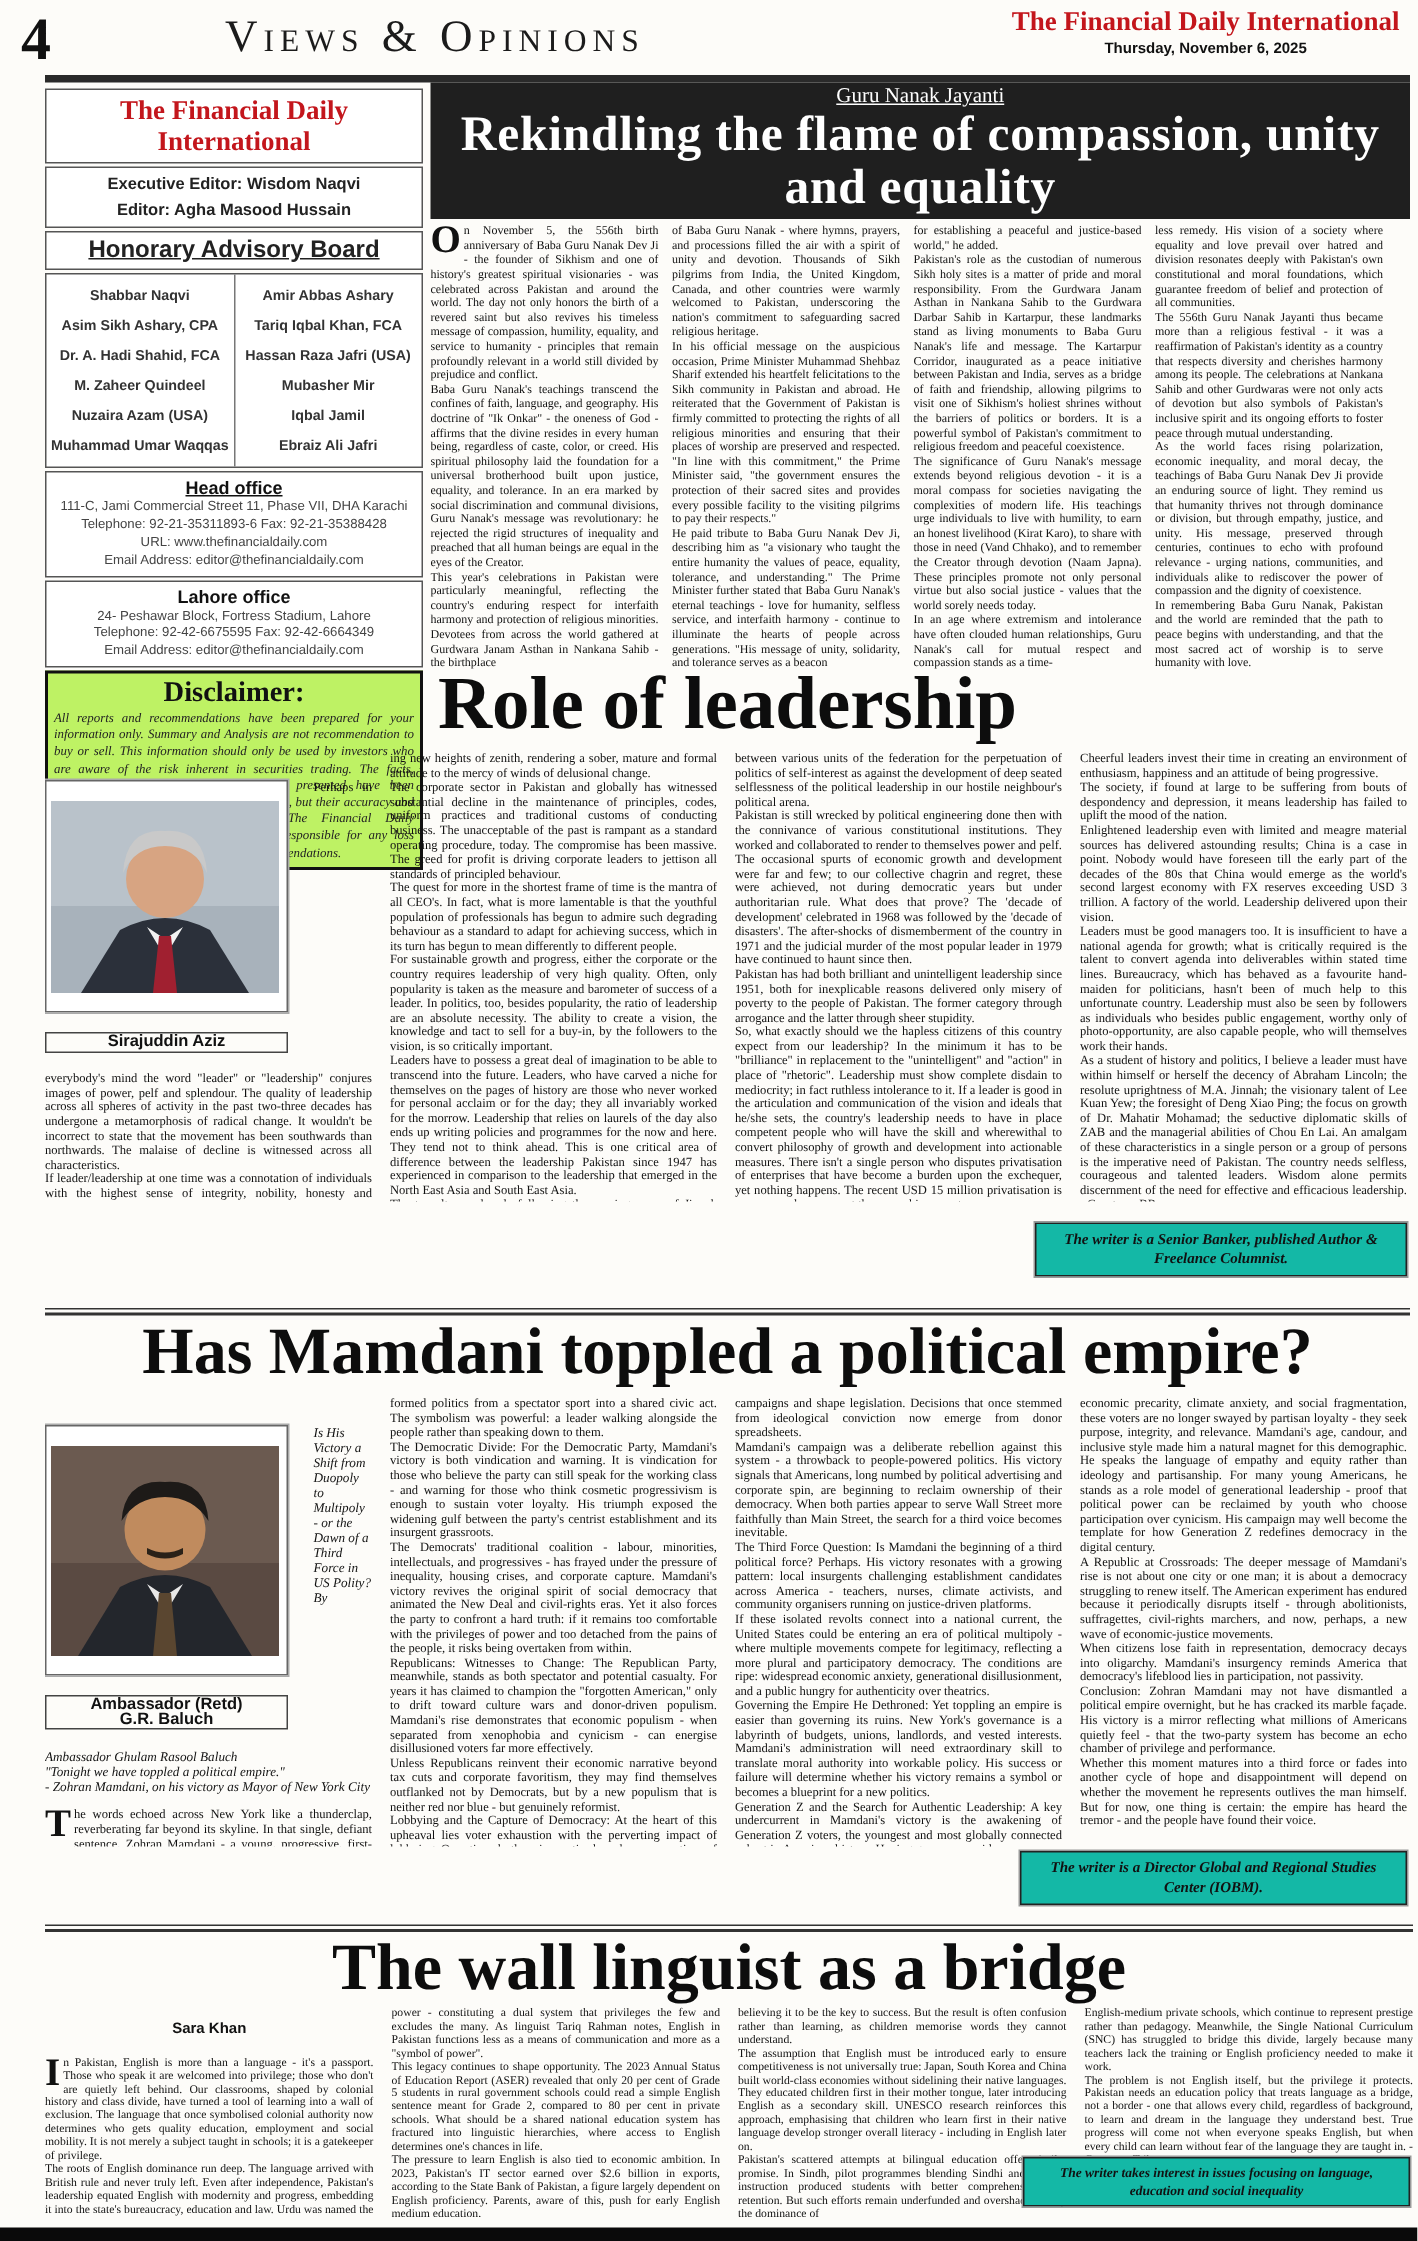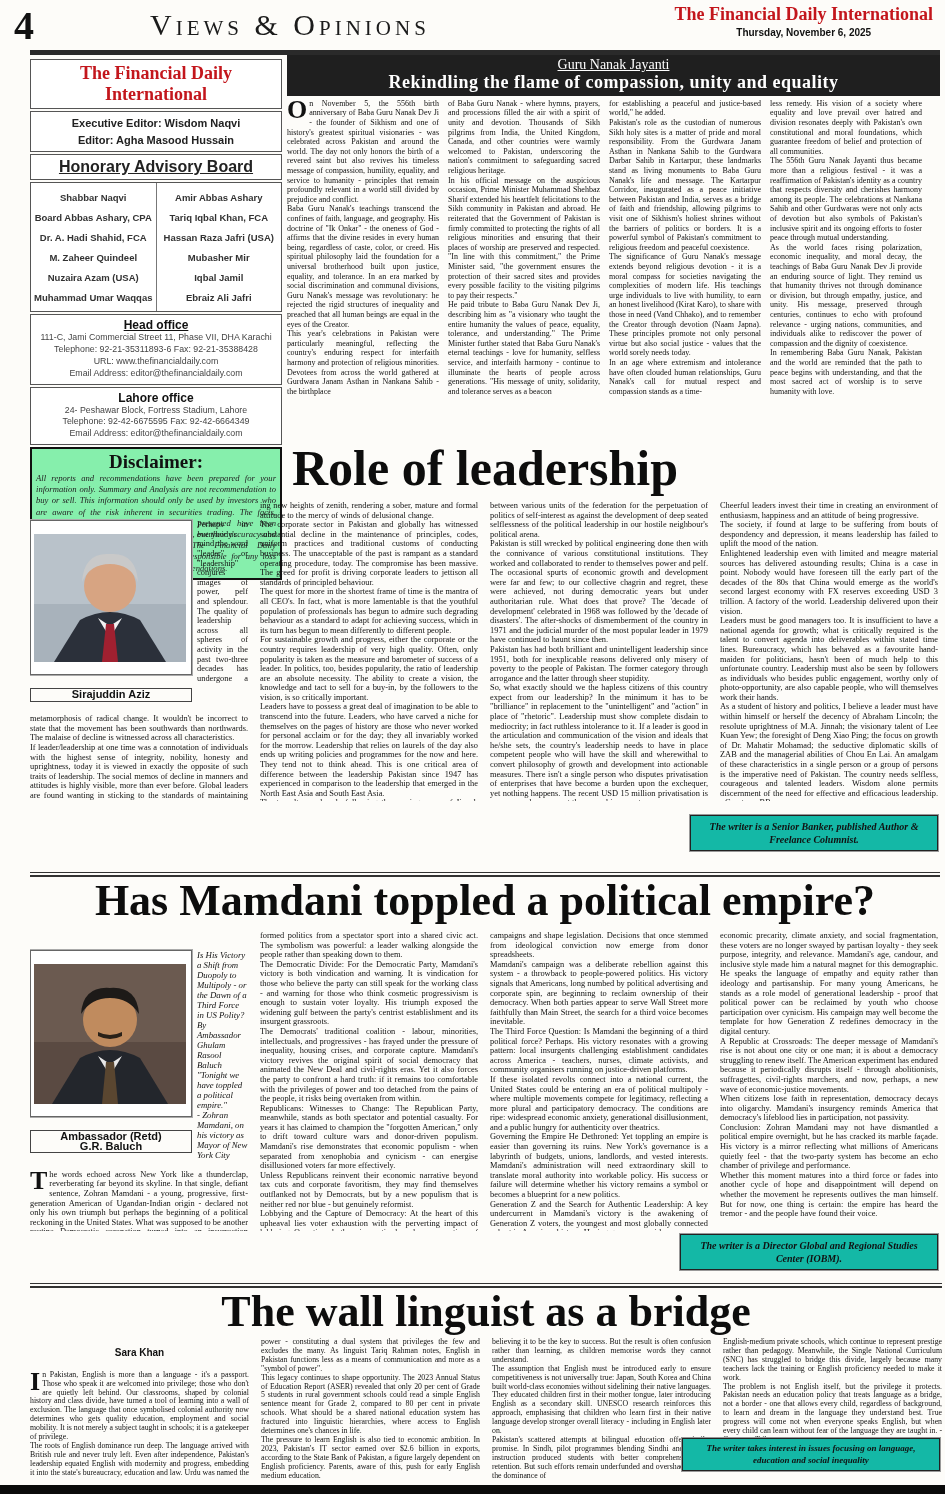--- a/index.html
+++ b/index.html
@@ -26,28 +26,28 @@
   .mh-editors{font-size:11px;font-weight:bold;text-align:center;padding:3px 0;line-height:1.5;color:#222;}
   .mh-board-title{font-size:16px;font-weight:bold;text-align:center;text-decoration:underline;padding:3px 0;color:#222;}
   .mh-board{display:flex;}
   .mh-board .col{width:50%;padding:4px 2px;}
   .mh-board .col:first-child{border-right:1px solid #777;}
   .mh-name{font-size:9.5px;font-weight:bold;text-align:center;color:#333;padding:4.5px 0;}
   .mh-office-title{font-size:12px;font-weight:bold;text-align:center;text-decoration:underline;padding-top:3px;}
   .mh-office-title.nounder{text-decoration:none;}
   .mh-line{font-size:8.8px;text-align:center;color:#444;line-height:1.35;}
   .mh-office{padding-bottom:4px;}
-  .disclaimer{border:2px solid #111;padding:2px 4px 4px;background:#86efac;}
+  .disclaimer{border:2px solid #111;padding:2px 4px 4px;background:#bef264;}
   .disc-title{font-family:"Liberation Serif",serif;font-size:19px;font-weight:bold;text-align:center;}
   .disc-text{font-family:"Liberation Serif",serif;font-style:italic;font-size:8.6px;line-height:1.3;text-align:justify;color:#222;}
   
   #guru{position:absolute;left:287px;top:55px;width:653px;}
   .guru-band{background:#1f1f1f;color:#fff;text-align:center;padding:2px 4px 4px;}
   .guru-kicker{font-size:14px;text-decoration:underline;}
-  .guru-headline{font-size:18px;font-weight:bold;letter-spacing:0.5px;line-height:1.05;}
+  .guru-headline{font-size:33px;font-weight:bold;letter-spacing:0.5px;line-height:1.05;}
   .guru-body{display:flex;gap:9px;height:330px;overflow:hidden;margin-top:3px;}
   .guru-body .acol{width:152px;font-size:8px;line-height:9.6px;text-align:justify;white-space:pre-line;}
   
   .acol{overflow:hidden;}
   .dropcap::first-letter{
     font-size:26px;line-height:20px;font-weight:bold;float:left;
     padding-right:2px;padding-top:1px;
   }
   .section-rule{border-top:1px solid #333;border-bottom:2px solid #333;height:2px;margin:0 0 2px 0;}
   .big-headline{text-align:center;font-weight:bold;color:#0d0d0d;}
@@ -56,21 +56,21 @@
     font-style:italic;font-weight:bold;font-size:10px;text-align:center;
     padding:4px 8px;line-height:1.3;
   }
   .photo-frame{border:1px solid #666;outline:1px solid #aaa;background:#fff;padding:3px;}
   .photo-caption{border:1px solid #444;margin-top:3px;text-align:center;font-weight:bold;font-size:11px;font-family:"Liberation Sans",sans-serif;padding:1px 0;white-space:pre-line;}
   
   #leadership{position:absolute;left:30px;top:443px;width:910px;}
   #leadership .big-headline{font-size:50px;line-height:1.0;margin-bottom:8px;}
   .lead-body{display:flex;gap:12px;height:300px;overflow:hidden;}
   .lead-body .acol{width:218px;font-size:8.4px;line-height:9.6px;text-align:justify;white-space:pre-line;}
-  .float-photo{float:left;width:162px;margin:0 5px 3px 0;}
+  .float-photo{float:left;width:162px;margin:0 17px 3px 0;}
   #leadership .credit-box{position:absolute;right:2px;top:372px;width:230px;}
   
   #mamdani{position:absolute;left:30px;top:872px;width:910px;}
   #mamdani .big-headline{font-size:44px;line-height:1.0;margin-bottom:8px;}
   .mam-body{display:flex;gap:12px;height:300px;overflow:hidden;}
   .mam-body .acol{width:218px;font-size:8.4px;line-height:9.6px;text-align:justify;white-space:pre-line;}
   .mam-intro{font-style:italic;font-size:8.8px;line-height:10px;white-space:pre-line;text-align:left;}
   #mamdani .credit-box{position:absolute;right:2px;top:362px;width:240px;}
   
   #wall{position:absolute;left:30px;top:1283px;width:912px;}
@@ -98,21 +98,21 @@
 <div id="masthead">
   <div class="box mh-title">The Financial Daily International</div>
   <div class="box mh-editors">
     <div>Executive Editor: Wisdom Naqvi</div>
     <div>Editor: Agha Masood Hussain</div>
   </div>
   <div class="box mh-board-title">Honorary Advisory Board</div>
   <div class="box mh-board">
     <div class="col">
       <div class="mh-name">Shabbar Naqvi</div>
-      <div class="mh-name">Board Abbas Ashary, CPA</div>
+      <div class="mh-name">Asim Sikh Ashary, CPA</div>
       <div class="mh-name">Dr. A. Hadi Shahid, FCA</div>
       <div class="mh-name">M. Zaheer Quindeel</div>
       <div class="mh-name">Nuzaira Azam (USA)</div>
       <div class="mh-name">Muhammad Umar Waqqas</div>
     </div>
     <div class="col">
       <div class="mh-name">Amir Abbas Ashary</div>
       <div class="mh-name">Tariq Iqbal Khan, FCA</div>
       <div class="mh-name">Hassan Raza Jafri (USA)</div>
       <div class="mh-name">Mubasher Mir</div>

